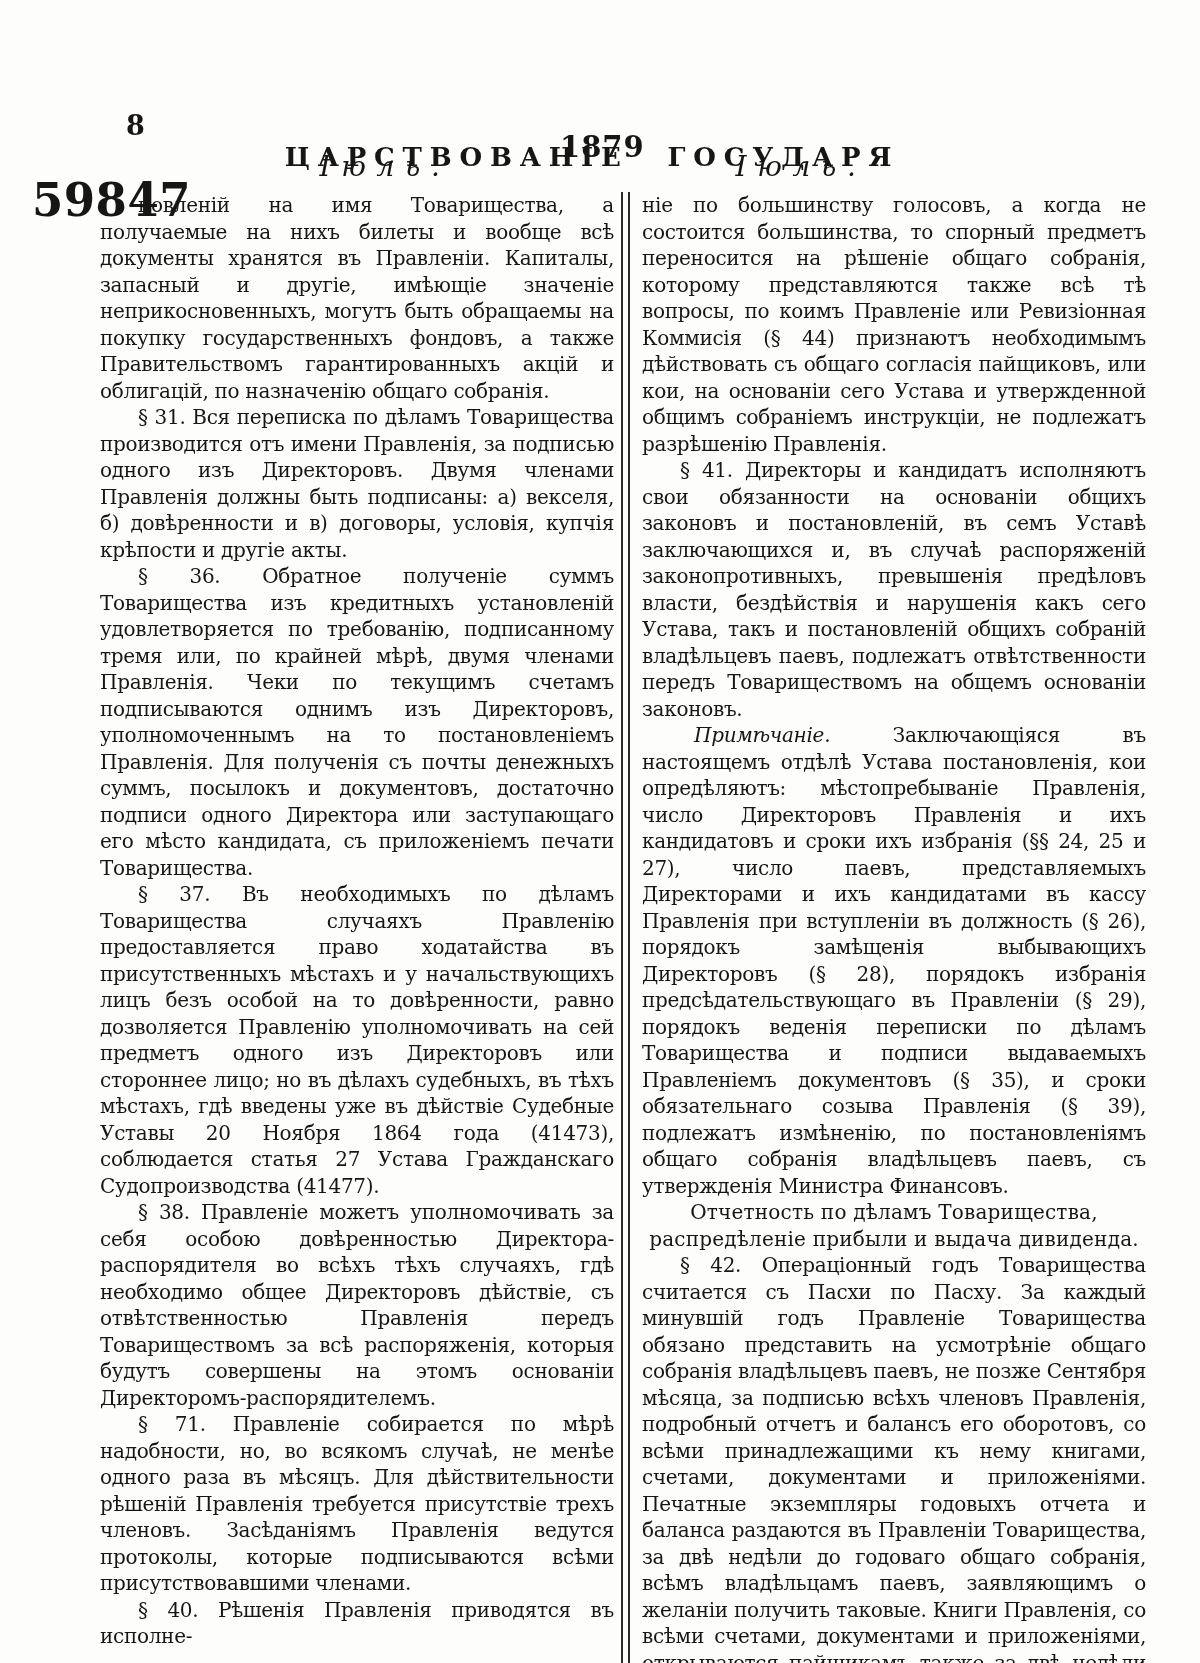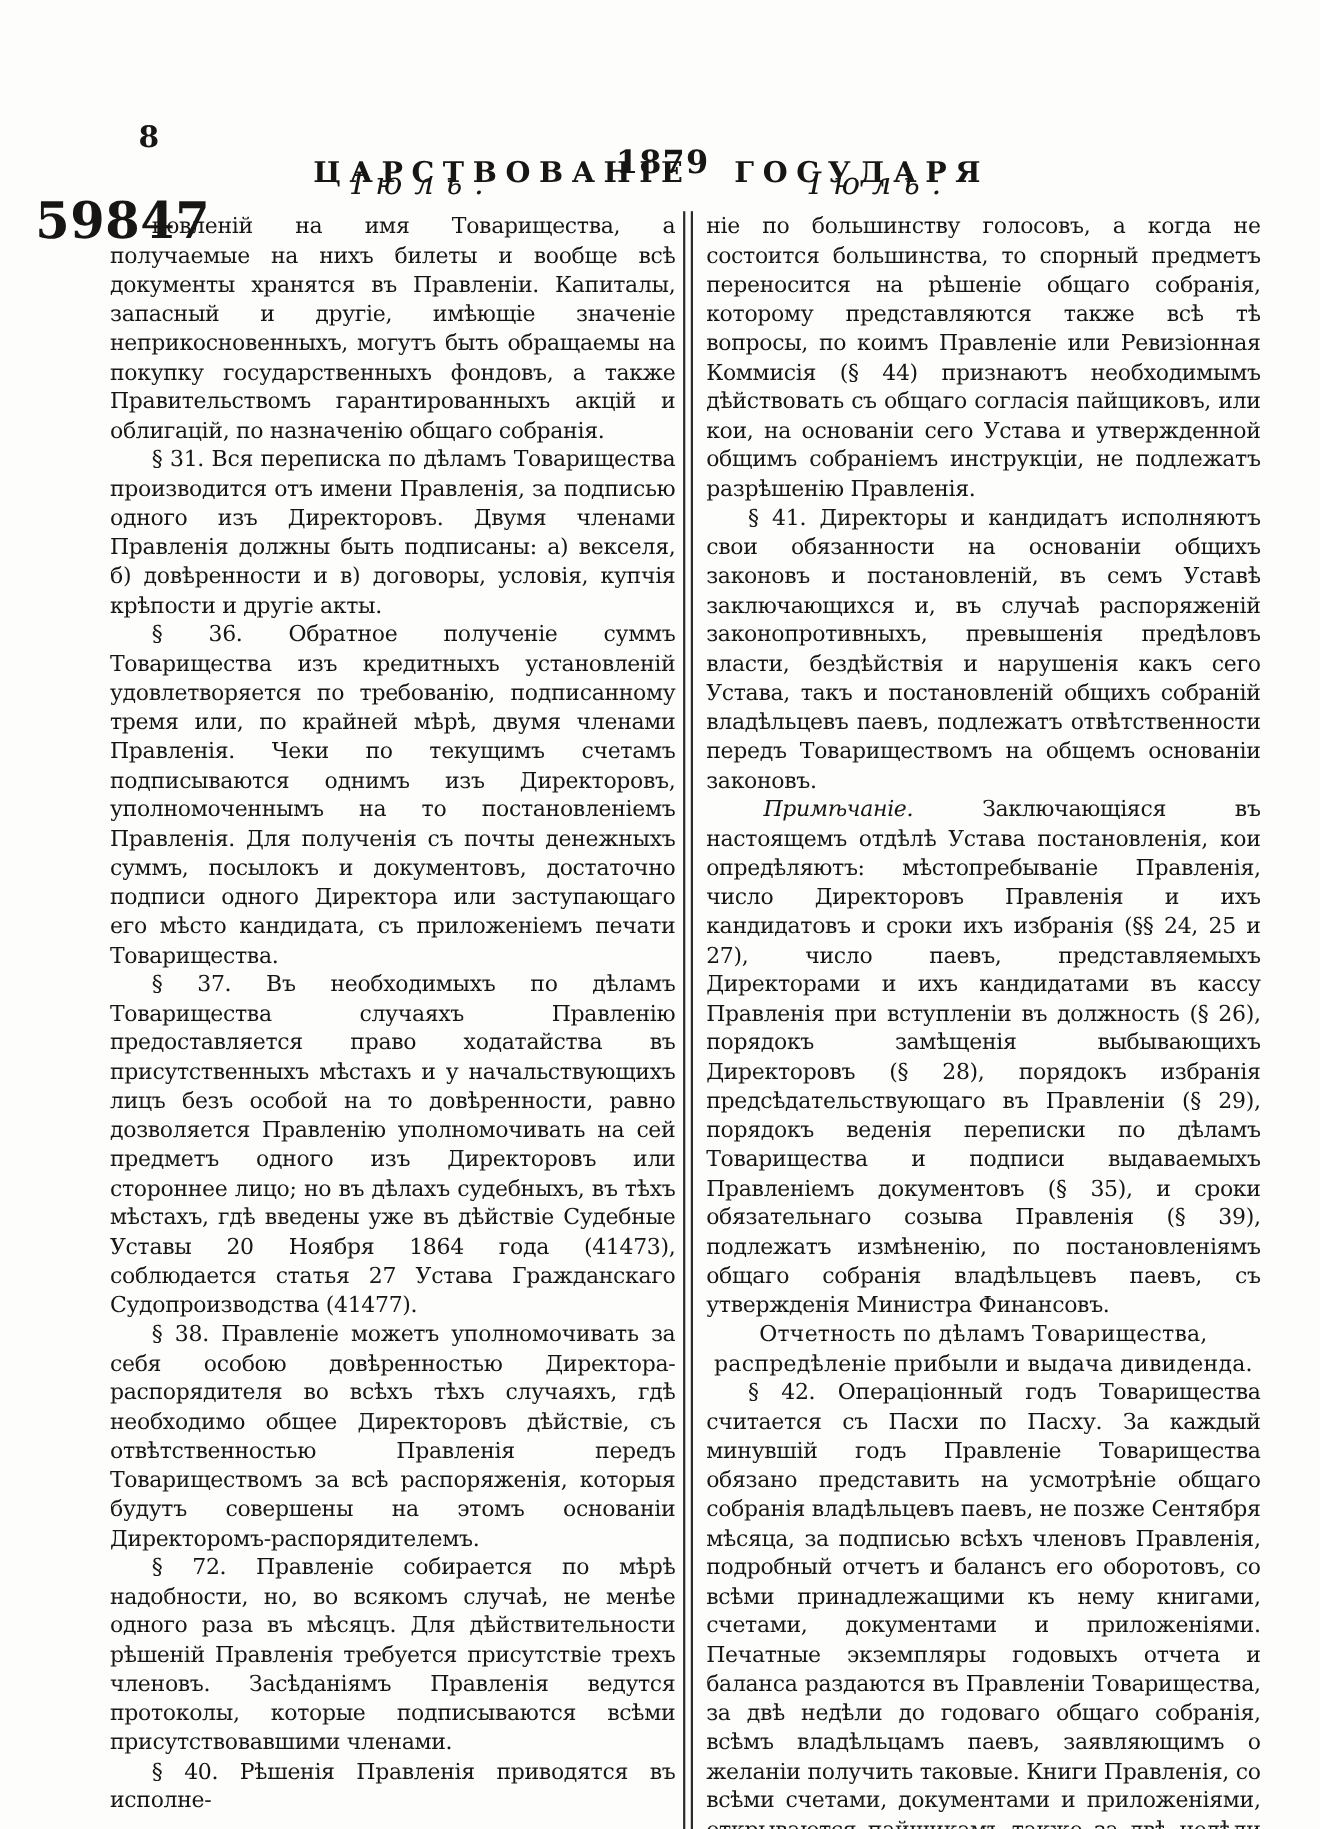--- a/index.html
+++ b/index.html
@@ -86,21 +86,21 @@
 
   <div class="margin-number">59847</div>
 
   <div class="columns">
     <div class="col col-left">
         <p class="para indent">новленій на имя Товарищества, а получаемые на нихъ билеты и вообще всѣ документы хранятся въ Правленіи. Капиталы, запасный и другіе, имѣющіе значеніе неприкосновенныхъ, могутъ быть обращаемы на покупку государственныхъ фондовъ, а также Правительствомъ гарантированныхъ акцій и облигацій, по назначенію общаго собранія.</p>
         <p class="para indent">§ 31. Вся переписка по дѣламъ Товарищества производится отъ имени Правленія, за подписью одного изъ Директоровъ. Двумя членами Правленія должны быть подписаны: а) векселя, б) довѣренности и в) договоры, условія, купчія крѣпости и другіе акты.</p>
         <p class="para indent">§ 36. Обратное полученіе суммъ Товарищества изъ кредитныхъ установленій удовлетворяется по требованію, подписанному тремя или, по крайней мѣрѣ, двумя членами Правленія. Чеки по текущимъ счетамъ подписываются однимъ изъ Директоровъ, уполномоченнымъ на то постановленіемъ Правленія. Для полученія съ почты денежныхъ суммъ, посылокъ и документовъ, достаточно подписи одного Директора или заступающаго его мѣсто кандидата, съ приложеніемъ печати Товарищества.</p>
         <p class="para indent">§ 37. Въ необходимыхъ по дѣламъ Товарищества случаяхъ Правленію предоставляется право ходатайства въ присутственныхъ мѣстахъ и у начальствующихъ лицъ безъ особой на то довѣренности, равно дозволяется Правленію уполномочивать на сей предметъ одного изъ Директоровъ или стороннее лицо; но въ дѣлахъ судебныхъ, въ тѣхъ мѣстахъ, гдѣ введены уже въ дѣйствіе Судебные Уставы 20 Ноября 1864 года (41473), соблюдается статья 27 Устава Гражданскаго Судопроизводства (41477).</p>
         <p class="para indent">§ 38. Правленіе можетъ уполномочивать за себя особою довѣренностью Директора-распорядителя во всѣхъ тѣхъ случаяхъ, гдѣ необходимо общее Директоровъ дѣйствіе, съ отвѣтственностью Правленія передъ Товариществомъ за всѣ распоряженія, которыя будутъ совершены на этомъ основаніи Директоромъ-распорядителемъ.</p>
-        <p class="para indent">§ 72. Правленіе собирается по мѣрѣ надобности, но, во всякомъ случаѣ, не менѣе одного раза въ мѣсяцъ. Для дѣйствительности рѣшеній Правленія требуется присутствіе трехъ членовъ. Засѣданіямъ Правленія ведутся протоколы, которые подписываются всѣми присутствовавшими членами.</p>
+        <p class="para indent">§ 71. Правленіе собирается по мѣрѣ надобности, но, во всякомъ случаѣ, не менѣе одного раза въ мѣсяцъ. Для дѣйствительности рѣшеній Правленія требуется присутствіе трехъ членовъ. Засѣданіямъ Правленія ведутся протоколы, которые подписываются всѣми присутствовавшими членами.</p>
         <p class="para indent">§ 40. Рѣшенія Правленія приводятся въ исполне-</p>
       </div>
     <div class="divider"></div>
     <div class="col col-right">
         <p class="para">ніе по большинству голосовъ, а когда не состоится большинства, то спорный предметъ переносится на рѣшеніе общаго собранія, которому представляются также всѣ тѣ вопросы, по коимъ Правленіе или Ревизіонная Коммисія (§ 44) признаютъ необходимымъ дѣйствовать съ общаго согласія пайщиковъ, или кои, на основаніи сего Устава и утвержденной общимъ собраніемъ инструкціи, не подлежатъ разрѣшенію Правленія.</p>
         <p class="para indent">§ 41. Директоры и кандидатъ исполняютъ свои обязанности на основаніи общихъ законовъ и постановленій, въ семъ Уставѣ заключающихся и, въ случаѣ распоряженій законопротивныхъ, превышенія предѣловъ власти, бездѣйствія и нарушенія какъ сего Устава, такъ и постановленій общихъ собраній владѣльцевъ паевъ, подлежатъ отвѣтственности передъ Товариществомъ на общемъ основаніи законовъ.</p>
         <p class="para indent"><i>Примѣчаніе. </i>Заключающіяся въ настоящемъ отдѣлѣ Устава постановленія, кои опредѣляютъ: мѣстопребываніе Правленія, число Директоровъ Правленія и ихъ кандидатовъ и сроки ихъ избранія (§§ 24, 25 и 27), число паевъ, представляемыхъ Директорами и ихъ кандидатами въ кассу Правленія при вступленіи въ должность (§ 26), порядокъ замѣщенія выбывающихъ Директоровъ (§ 28), порядокъ избранія предсѣдательствующаго въ Правленіи (§ 29), порядокъ веденія переписки по дѣламъ Товарищества и подписи выдаваемыхъ Правленіемъ документовъ (§ 35), и сроки обязательнаго созыва Правленія (§ 39), подлежатъ измѣненію, по постановленіямъ общаго собранія владѣльцевъ паевъ, съ утвержденія Министра Финансовъ.</p>
         <p class="para section-heading">Отчетность по дѣламъ Товарищества, распредѣленіе прибыли и выдача дивиденда.</p>
         <p class="para indent">§ 42. Операціонный годъ Товарищества считается съ Пасхи по Пасху. За каждый минувшій годъ Правленіе Товарищества обязано представить на усмотрѣніе общаго собранія владѣльцевъ паевъ, не позже Сентября мѣсяца, за подписью всѣхъ членовъ Правленія, подробный отчетъ и балансъ его оборотовъ, со всѣми принадлежащими къ нему книгами, счетами, документами и приложеніями. Печатные экземпляры годовыхъ отчета и баланса раздаются въ Правленіи Товарищества, за двѣ недѣли до годоваго общаго собранія, всѣмъ владѣльцамъ паевъ, заявляющимъ о желаніи получить таковые. Книги Правленія, со всѣми счетами, документами и приложеніями, открываются пайщикамъ также за двѣ недѣли до общаго собранія.</p>
       </div>

